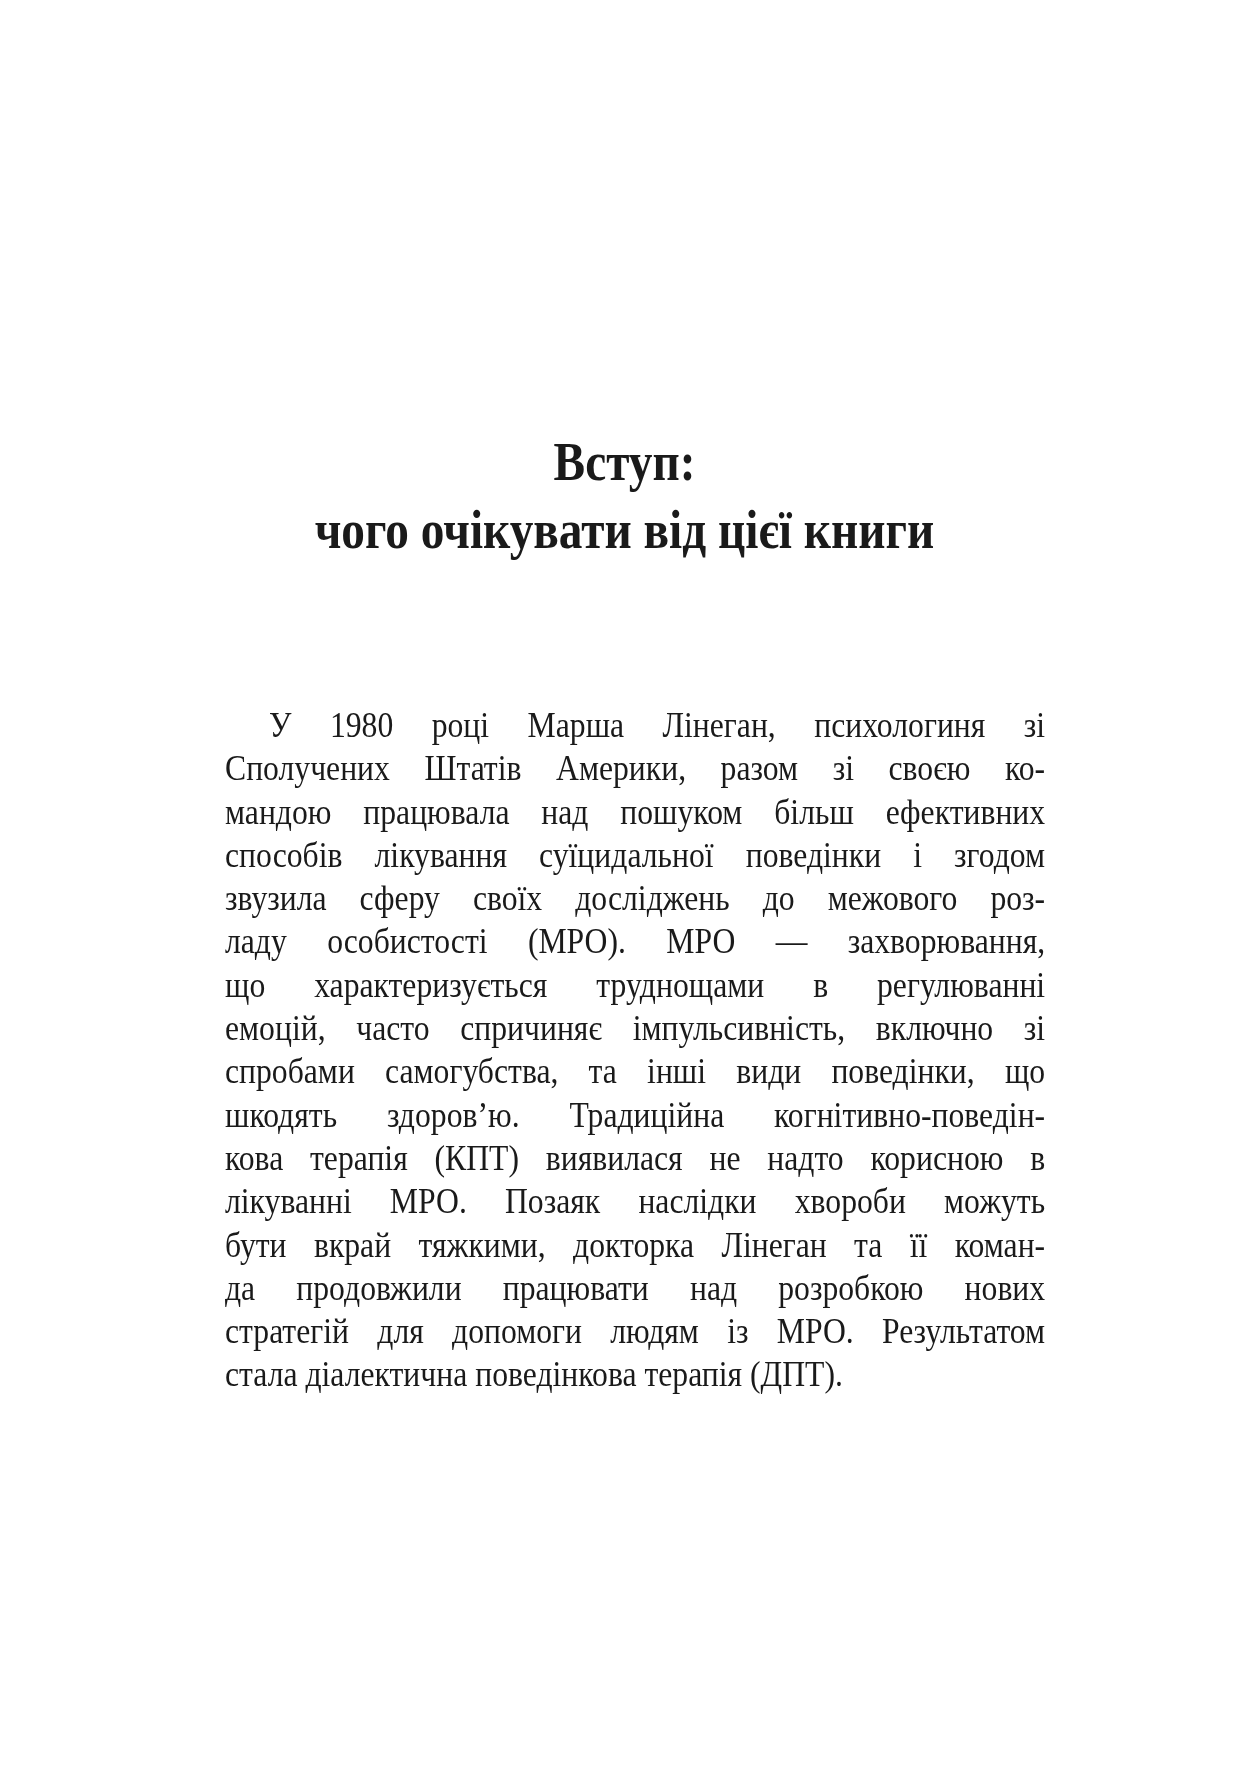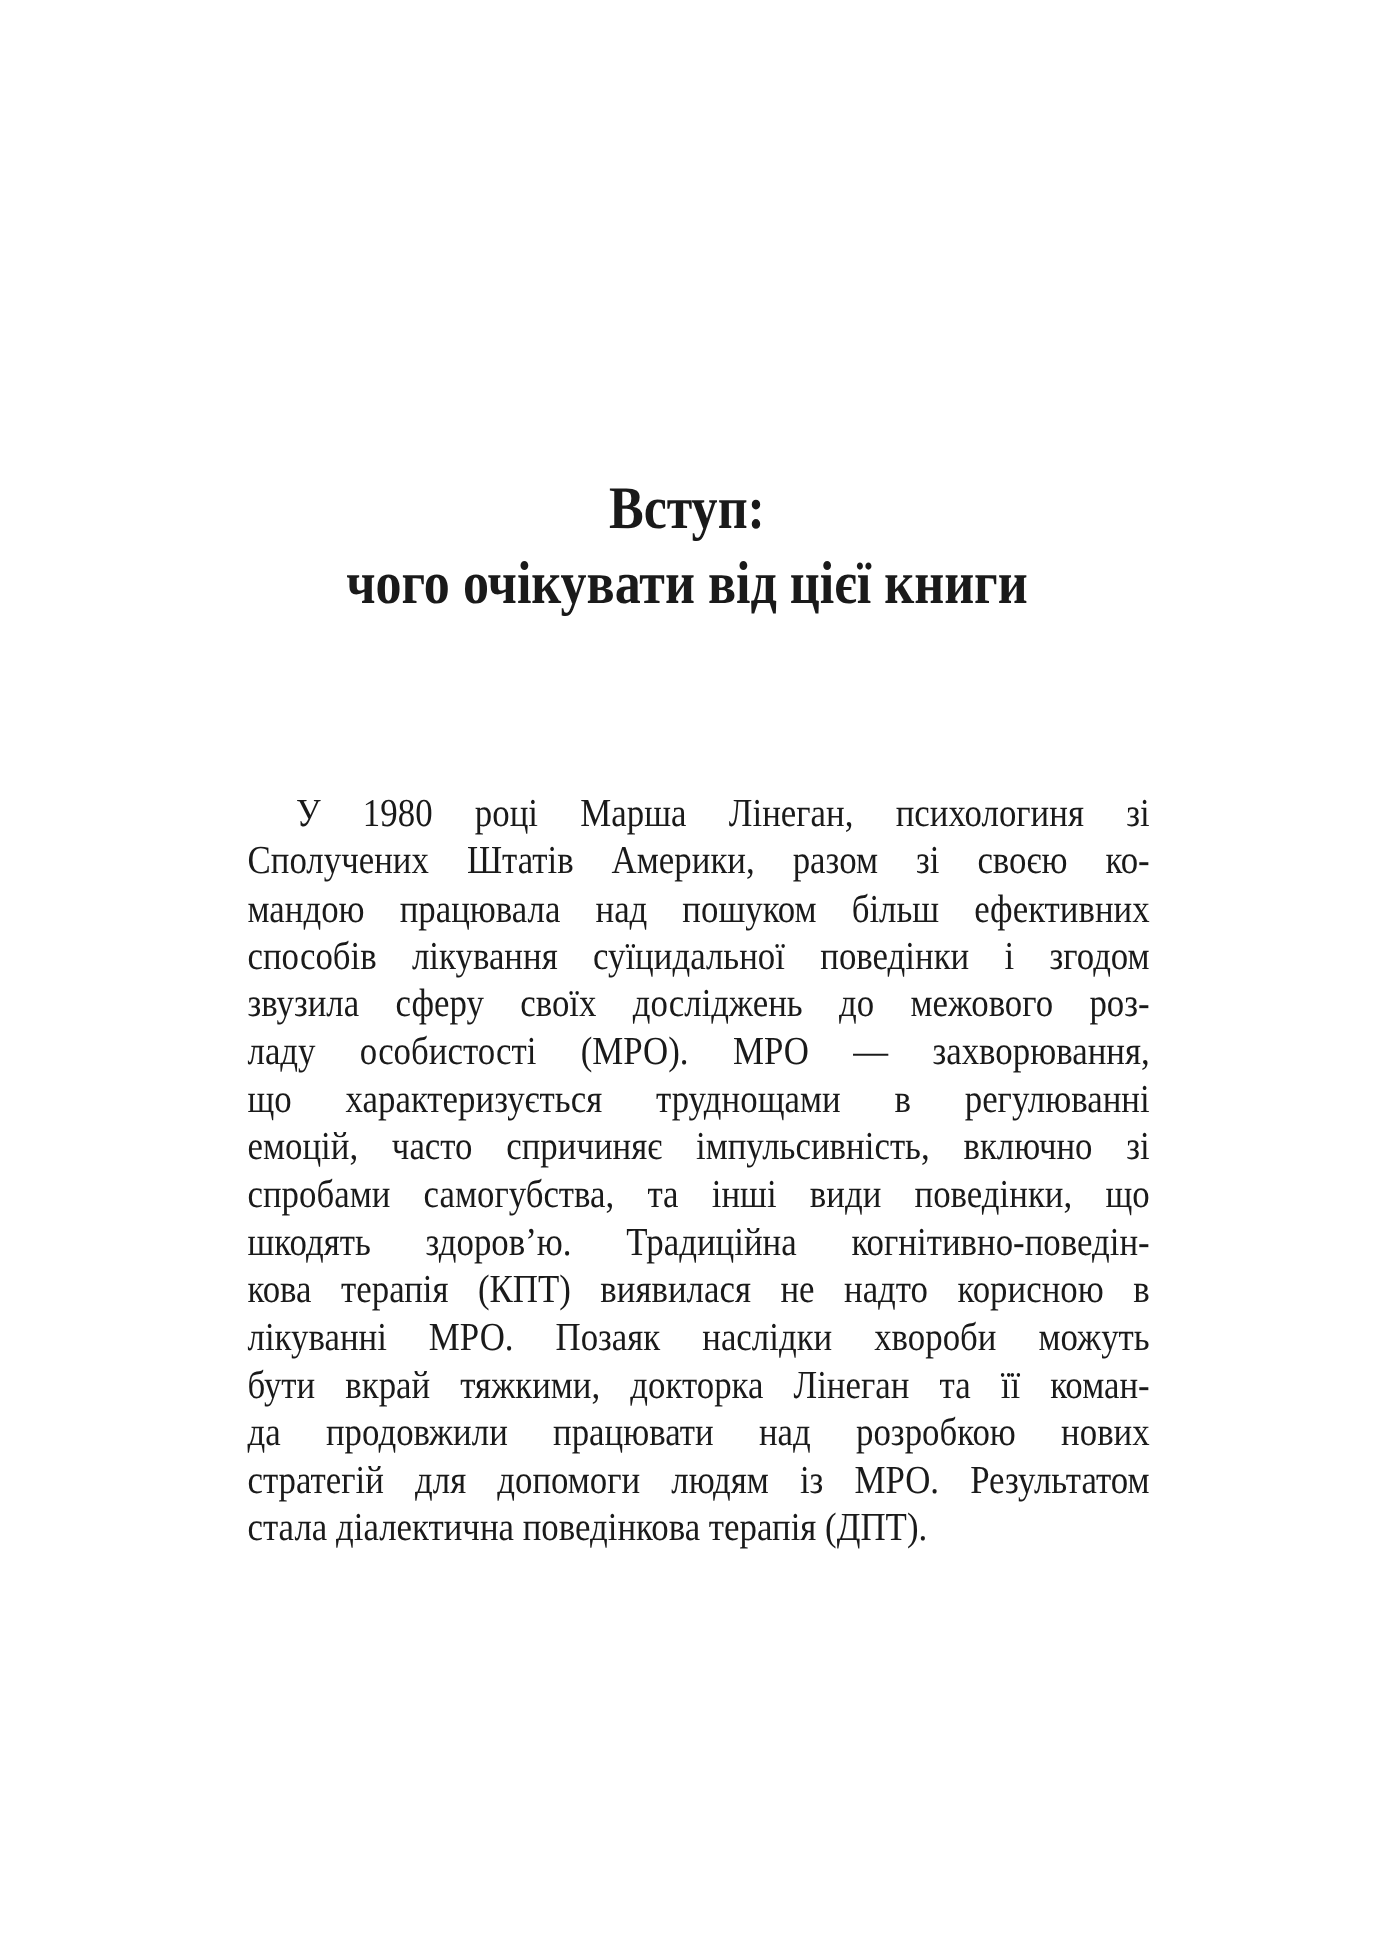--- a/index.html
+++ b/index.html
@@ -36,21 +36,21 @@
       transform-origin: center top;
       letter-spacing: 0px;
     }
     .title-line {
       display: block;
       white-space: nowrap;
     }
     .body-text {
       position: absolute;
       left: 225px;
-      top: 670px;
+      top: 656px;
       width: 820px;
     }
     .line {
       display: block;
       font-size: 36px;
       line-height: 43.3px;
       height: 43.3px;
       white-space: nowrap;
       text-align: justify;
       text-align-last: justify;

